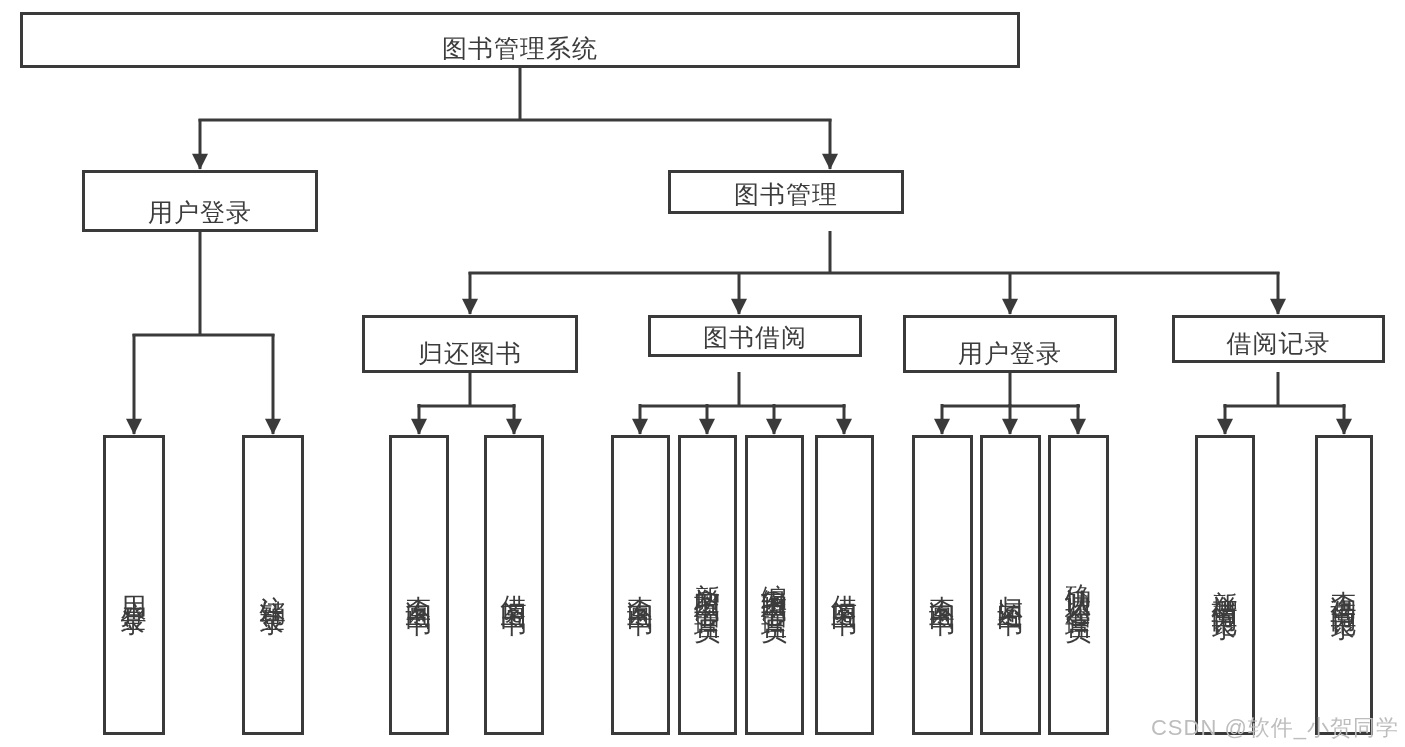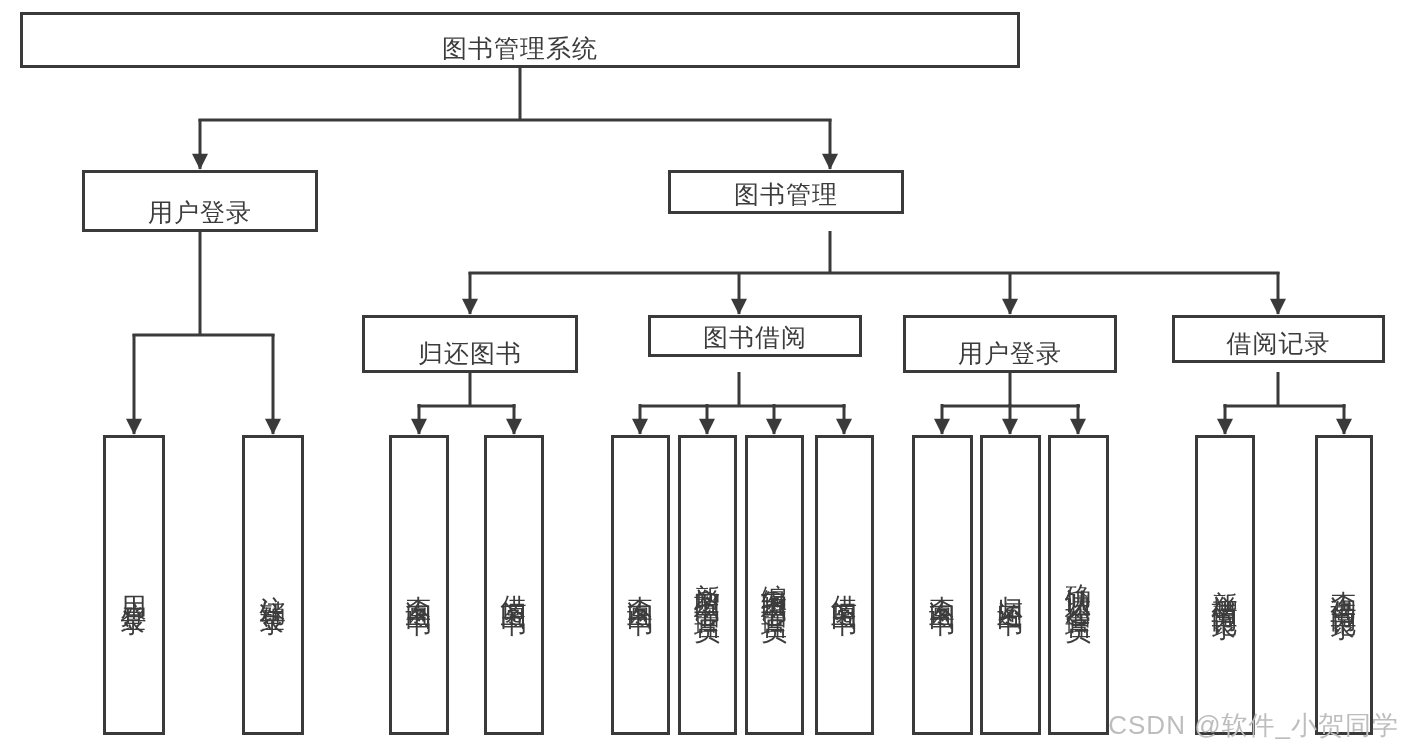--- a/index.html
+++ b/index.html
@@ -34,21 +34,21 @@
     writing-mode: vertical-rl;
     text-orientation: mixed;
     letter-spacing: 5px;
     line-height: 1;
     white-space: nowrap;
   }
   .watermark {
     position: absolute;
     right: 6px;
     bottom: 4px;
-    font-size: 26px;
+    font-size: 22px;
     letter-spacing: 1px;
     color: #bdbdbd;
     z-index: 5;
   }
 </style>
 </head>
 <body>
 
 <div class="canvas">
 

